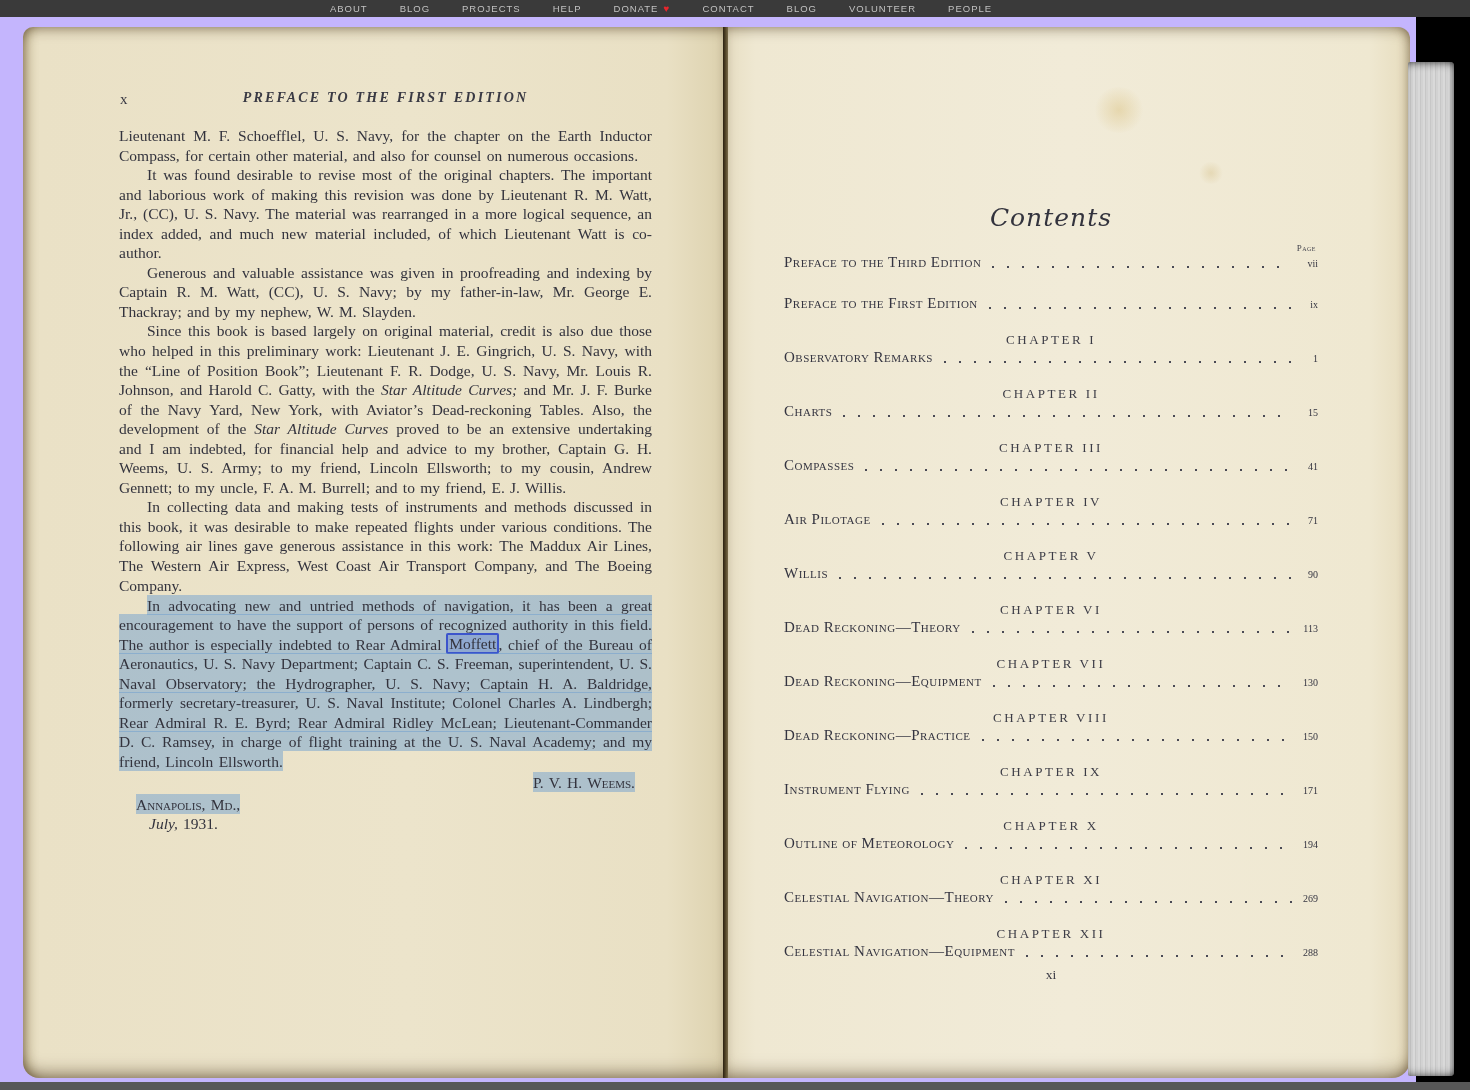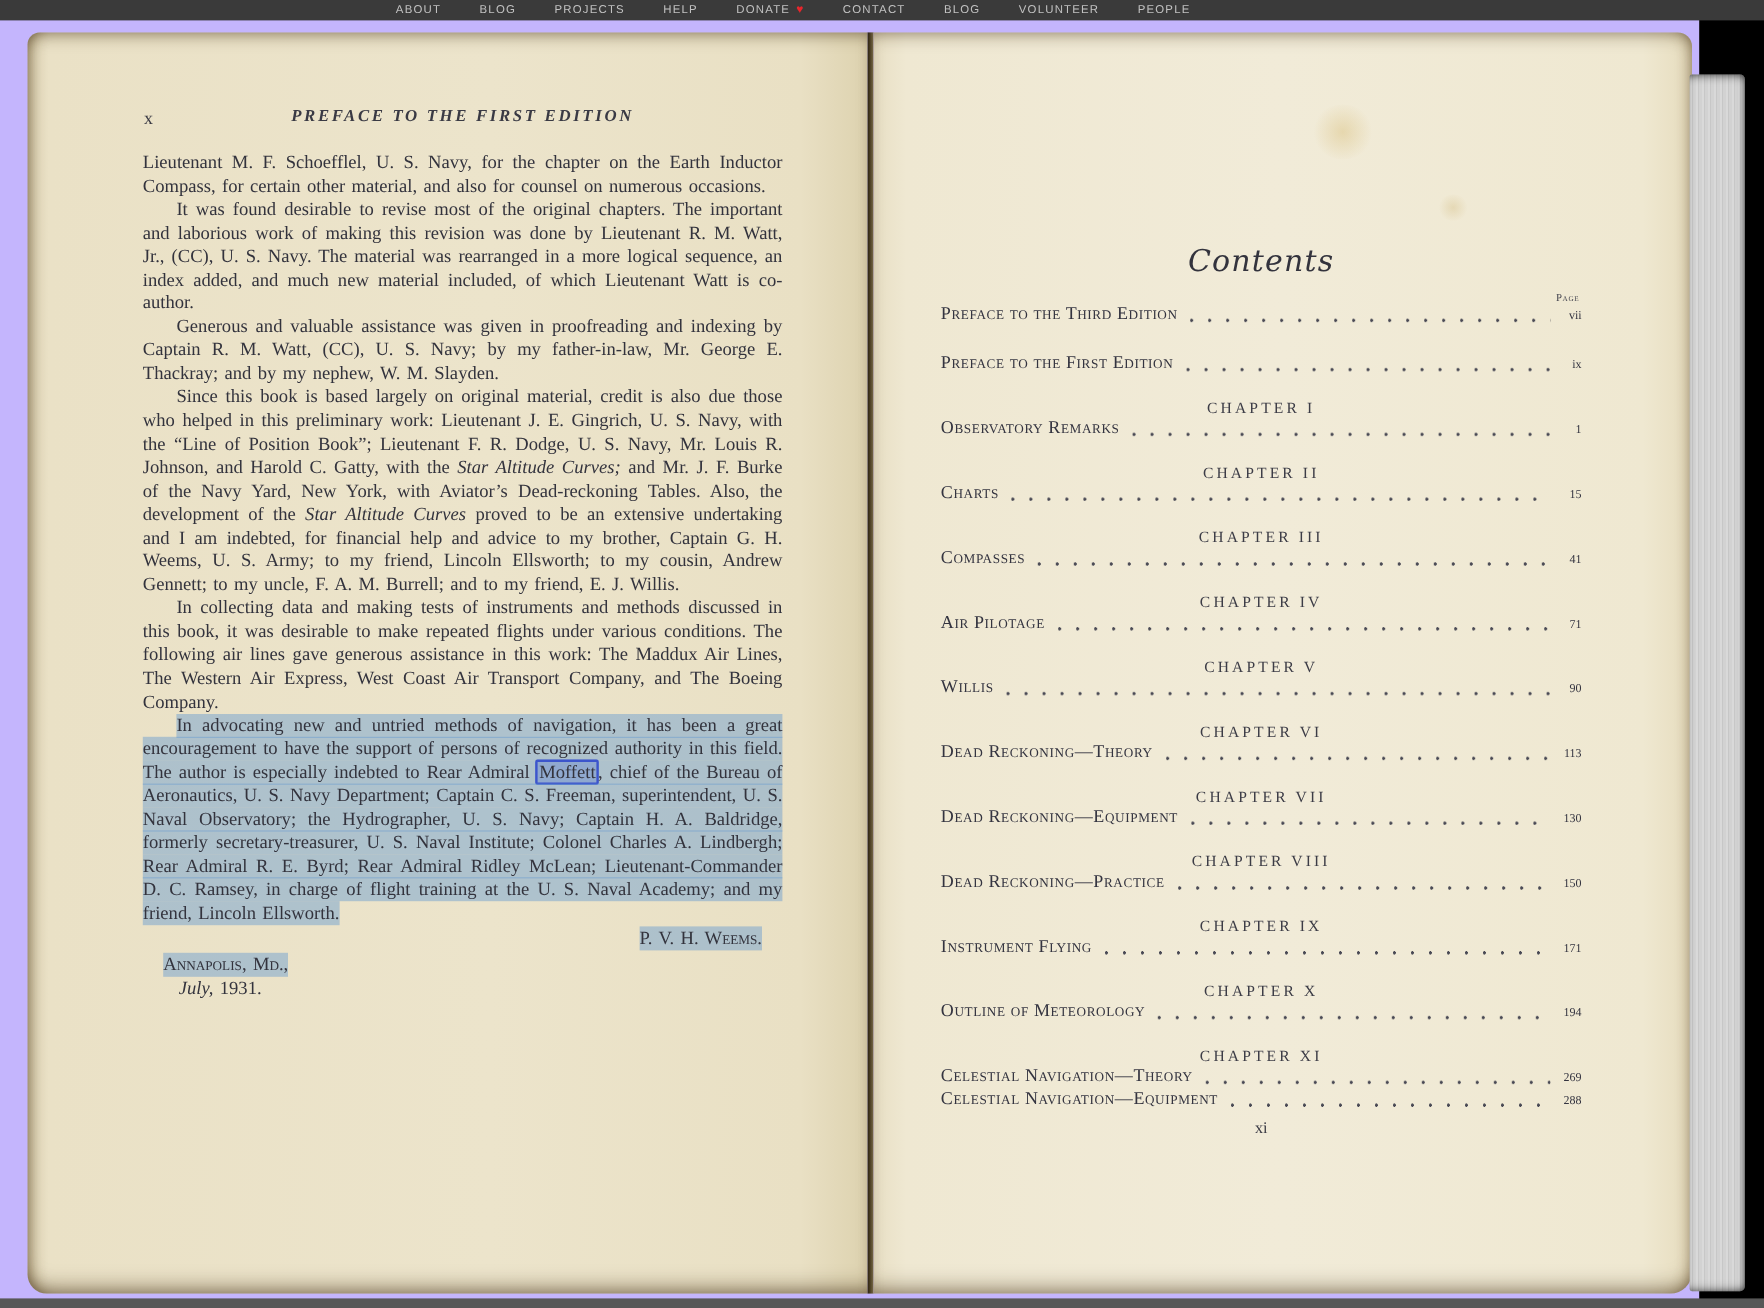--- a/index.html
+++ b/index.html
@@ -215,20 +215,21 @@
         </div>
         <div class="toc-block">
           <div class="chapter-head">CHAPTER XI</div>
           <div class="toc-row">
               <span class="toc-label">Celestial Navigation—Theory</span>
               <span class="dots"></span>
               <span class="toc-page">269</span>
             </div>
         </div>
         <div class="toc-block">
+          <div class="chapter-head">CHAPTER XII</div>
           <div class="toc-row">
               <span class="toc-label">Celestial Navigation—Equipment</span>
               <span class="dots"></span>
               <span class="toc-page">288</span>
             </div>
         </div>
 
         <div class="folio-bottom">xi</div>
       </div>
     </div>

